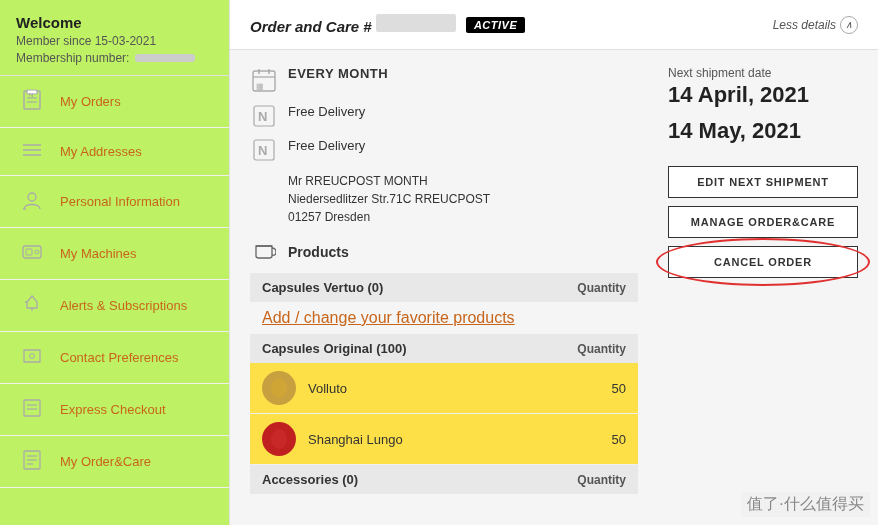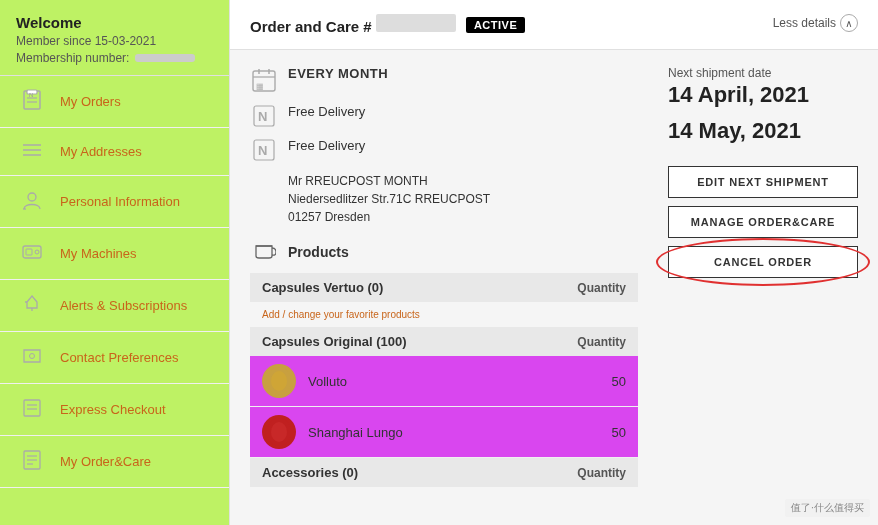--- a/index.html
+++ b/index.html
@@ -72,22 +72,23 @@
       flex: 1;
       overflow-y: auto;
       background: #f5f5f5;
       padding: 0;
     }
     .order-header {
       background: #fff;
       padding: 14px 20px;
       border-bottom: 1px solid #e0e0e0;
       display: flex;
-      align-items: flex-start;
+      align-items: center;
       justify-content: space-between;
+      font-style: italic;
     }
     .order-header-left {
       display: flex;
       align-items: center;
       gap: 10px;
     }
     .order-title {
       font-size: 15px;
       font-weight: bold;
       color: #222;
@@ -207,33 +208,34 @@
       color: #333;
       margin-bottom: 0;
     }
     .section-header .qty-label {
       font-size: 12px;
       color: #555;
     }
 
     .add-change-link {
       color: #c8651b;
-      font-size: 10px;
+      font-size: 16px;
       padding: 7px 12px;
       cursor: pointer;
       display: block;
+      text-decoration: underline;
     }
 
     .capsule-row {
       display: flex;
       align-items: center;
       padding: 8px 12px;
       border-bottom: 1px solid #f0f0f0;
       gap: 12px;
-      background: #d946ef;
+      background: #fde047;
     }
     .capsule-img {
       width: 34px;
       height: 34px;
       flex-shrink: 0;
       border-radius: 50%;
       display: flex;
       align-items: center;
       justify-content: center;
     }
@@ -304,21 +306,21 @@
       pointer-events: none;
     }
 
     
     .watermark {
       position: fixed;
       bottom: 8px;
       right: 8px;
       background: rgba(240,240,240,0.85);
       color: #888;
-      font-size: 10px;
+      font-size: 16px;
       padding: 2px 6px;
       border-radius: 2px;
     }
 
     
     ::-webkit-scrollbar { width: 4px; }
     ::-webkit-scrollbar-thumb { background: #ccc; }
   </style>
 </head>
 <body>

